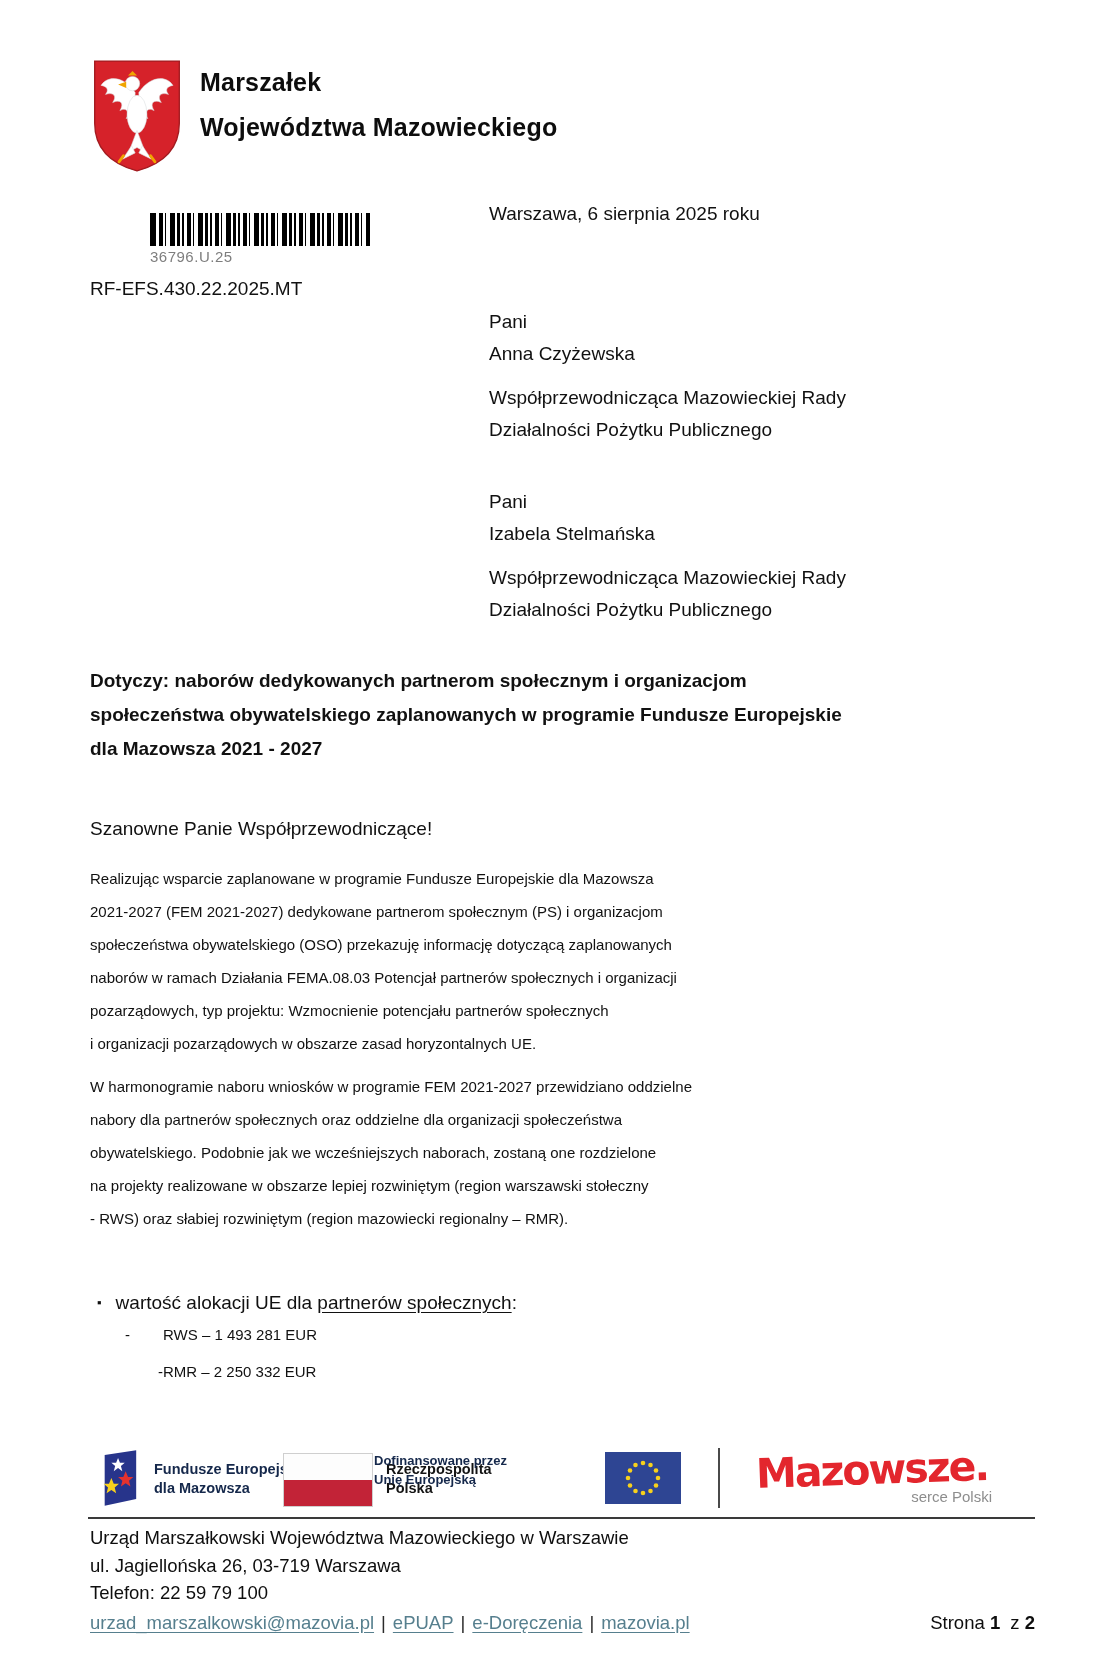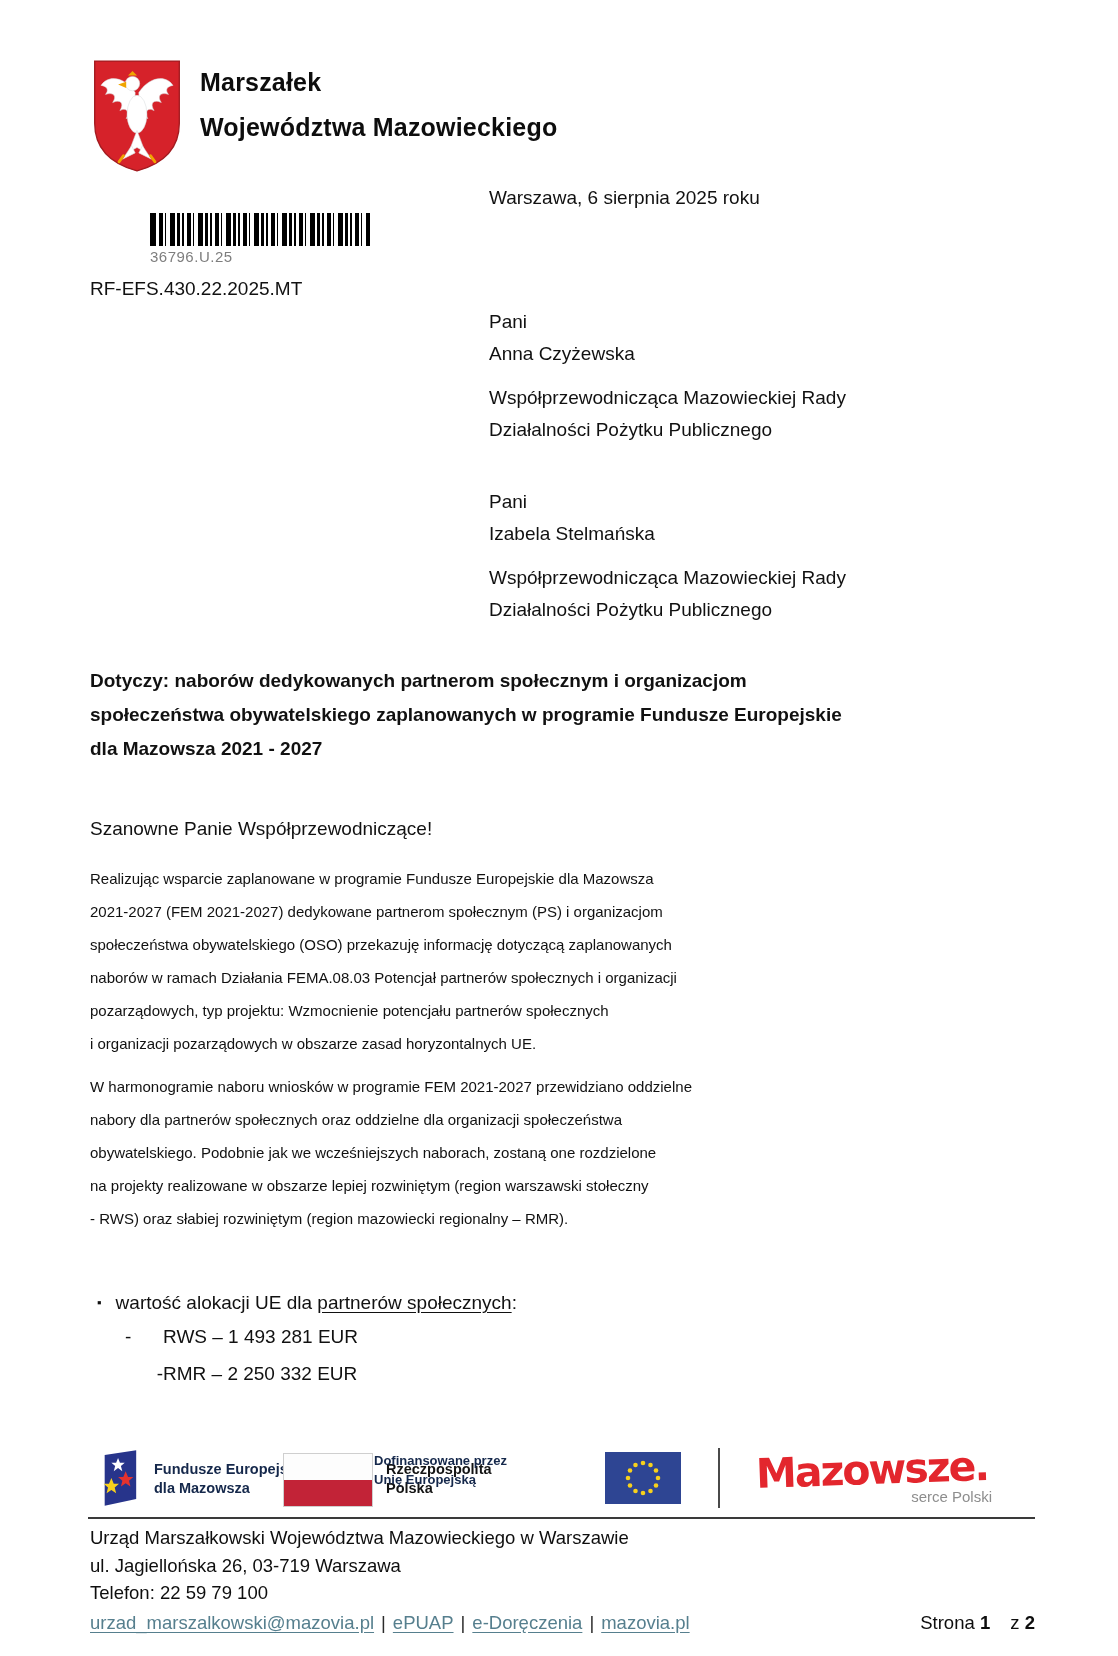--- a/index.html
+++ b/index.html
@@ -14,35 +14,35 @@
   .barcode-block{position:absolute;left:150px;top:213px;width:212px;text-align:left;}
   .barcode{
     width:212px;height:33px;
     border-left:4px solid #000;border-right:4px solid #000;
     background-image:repeating-linear-gradient(90deg,
       #000 0 2px,#fff 2px 5px,#000 5px 9px,#fff 9px 11px,#000 11px 12px,
       #fff 12px 16px,#000 16px 21px,#fff 21px 23px,#000 23px 26px,#fff 26px 28px);
   }
   .barcode-label{margin-top:2px;font-size:15px;color:#7e7e7e;letter-spacing:.5px;}
   
-  .date{position:absolute;left:489px;top:187px;font-size:19px;}
+  .date{position:absolute;left:489px;top:203px;font-size:19px;}
   .ref{position:absolute;left:90px;top:278px;font-size:19px;}
   
   .recipient{position:absolute;left:489px;font-size:19px;line-height:31.5px;}
   .recipient .role{margin-top:13px;}
   .r1{top:306px;} .r2{top:486px;}
   
   .subject{position:absolute;left:90px;top:664px;width:980px;font-size:19px;font-weight:bold;line-height:34px;white-space:pre-line;}
   .greeting{position:absolute;left:90px;top:818px;font-size:19px;}
   .para{position:absolute;left:90px;width:990px;font-size:15px;line-height:33px;white-space:pre-line;}
   .p1{top:862px;} .p2{top:1070px;} .p3{top:1248px;}
   .bullet-line{position:absolute;left:97px;top:1292px;font-size:19px;}
   .bullet-marker{font-size:13px;vertical-align:2px;margin-right:14px;}
   .u{text-decoration:underline;text-underline-offset:3px;}
-  .sub-item{position:absolute;left:125px;font-size:19px;}
+  .sub-item{position:absolute;left:125px;font-size:15px;}
   .s1{top:1326px;} .s2{top:1363px;text-align:right;}
   .sub-dash{display:inline-block;width:38px;}
   
   .logoband{position:absolute;left:88px;top:1448px;width:947px;height:64px;}
   .fe-flag{position:absolute;left:10px;top:2px;}
   .fe-text{position:absolute;left:66px;top:12px;font-size:14.5px;font-weight:bold;color:#15284b;line-height:18.5px;}
   .pl-flag{position:absolute;left:196px;top:6px;width:88px;height:52px;outline:1px solid #cfcfcf;}
   .pl-flag .w{height:26px;background:#fdfdfd;}
   .pl-flag .r{height:26px;background:#c22337;}
   .rp-text{position:absolute;left:298px;top:12px;font-size:14.5px;font-weight:bold;color:#141414;line-height:18.5px;}
@@ -53,21 +53,21 @@
   .mazowsze .name{font-size:41px;font-weight:bold;color:#e3262d;letter-spacing:-2px;transform:rotate(-2deg);display:inline-block;font-family:"DejaVu Sans",sans-serif;}
   .mazowsze .tagline{text-align:right;font-size:15px;color:#8d8d8d;margin-top:-6px;}
   
   .rule{position:absolute;left:88px;top:1517px;width:947px;height:2px;background:#3a3a3a;}
   .footer{position:absolute;left:90px;top:1524px;width:945px;font-size:18.5px;line-height:27.5px;color:#0e0e0e;}
   .links-row{position:relative;margin-top:2px;}
   .links-row a{color:#567f8e;text-decoration:underline;text-underline-offset:3px;margin-top:36px;}
   .sep{color:#2b2b2b;margin:0 7px;}
   .page-num{position:absolute;right:0;top:0;color:#0e0e0e;}
   .page-num b{font-weight:bold;}
-  .page-num span{margin-left:15px;}
+  .page-num span{margin-left:5px;}
 </style>
 </head>
 <body>
 
 <div class="page">
 
   <div class="coat">
     <svg viewBox="0 0 100 128" width="90" height="118" aria-hidden="true">
       <path d="M3,3 H97 V72 Q97 112 50 125 Q3 112 3 72 Z" fill="#d6222a" stroke="#a31b20" stroke-width="1.5"></path>
       <g fill="#ffffff" stroke="#d8dbde" stroke-width="0.6">

